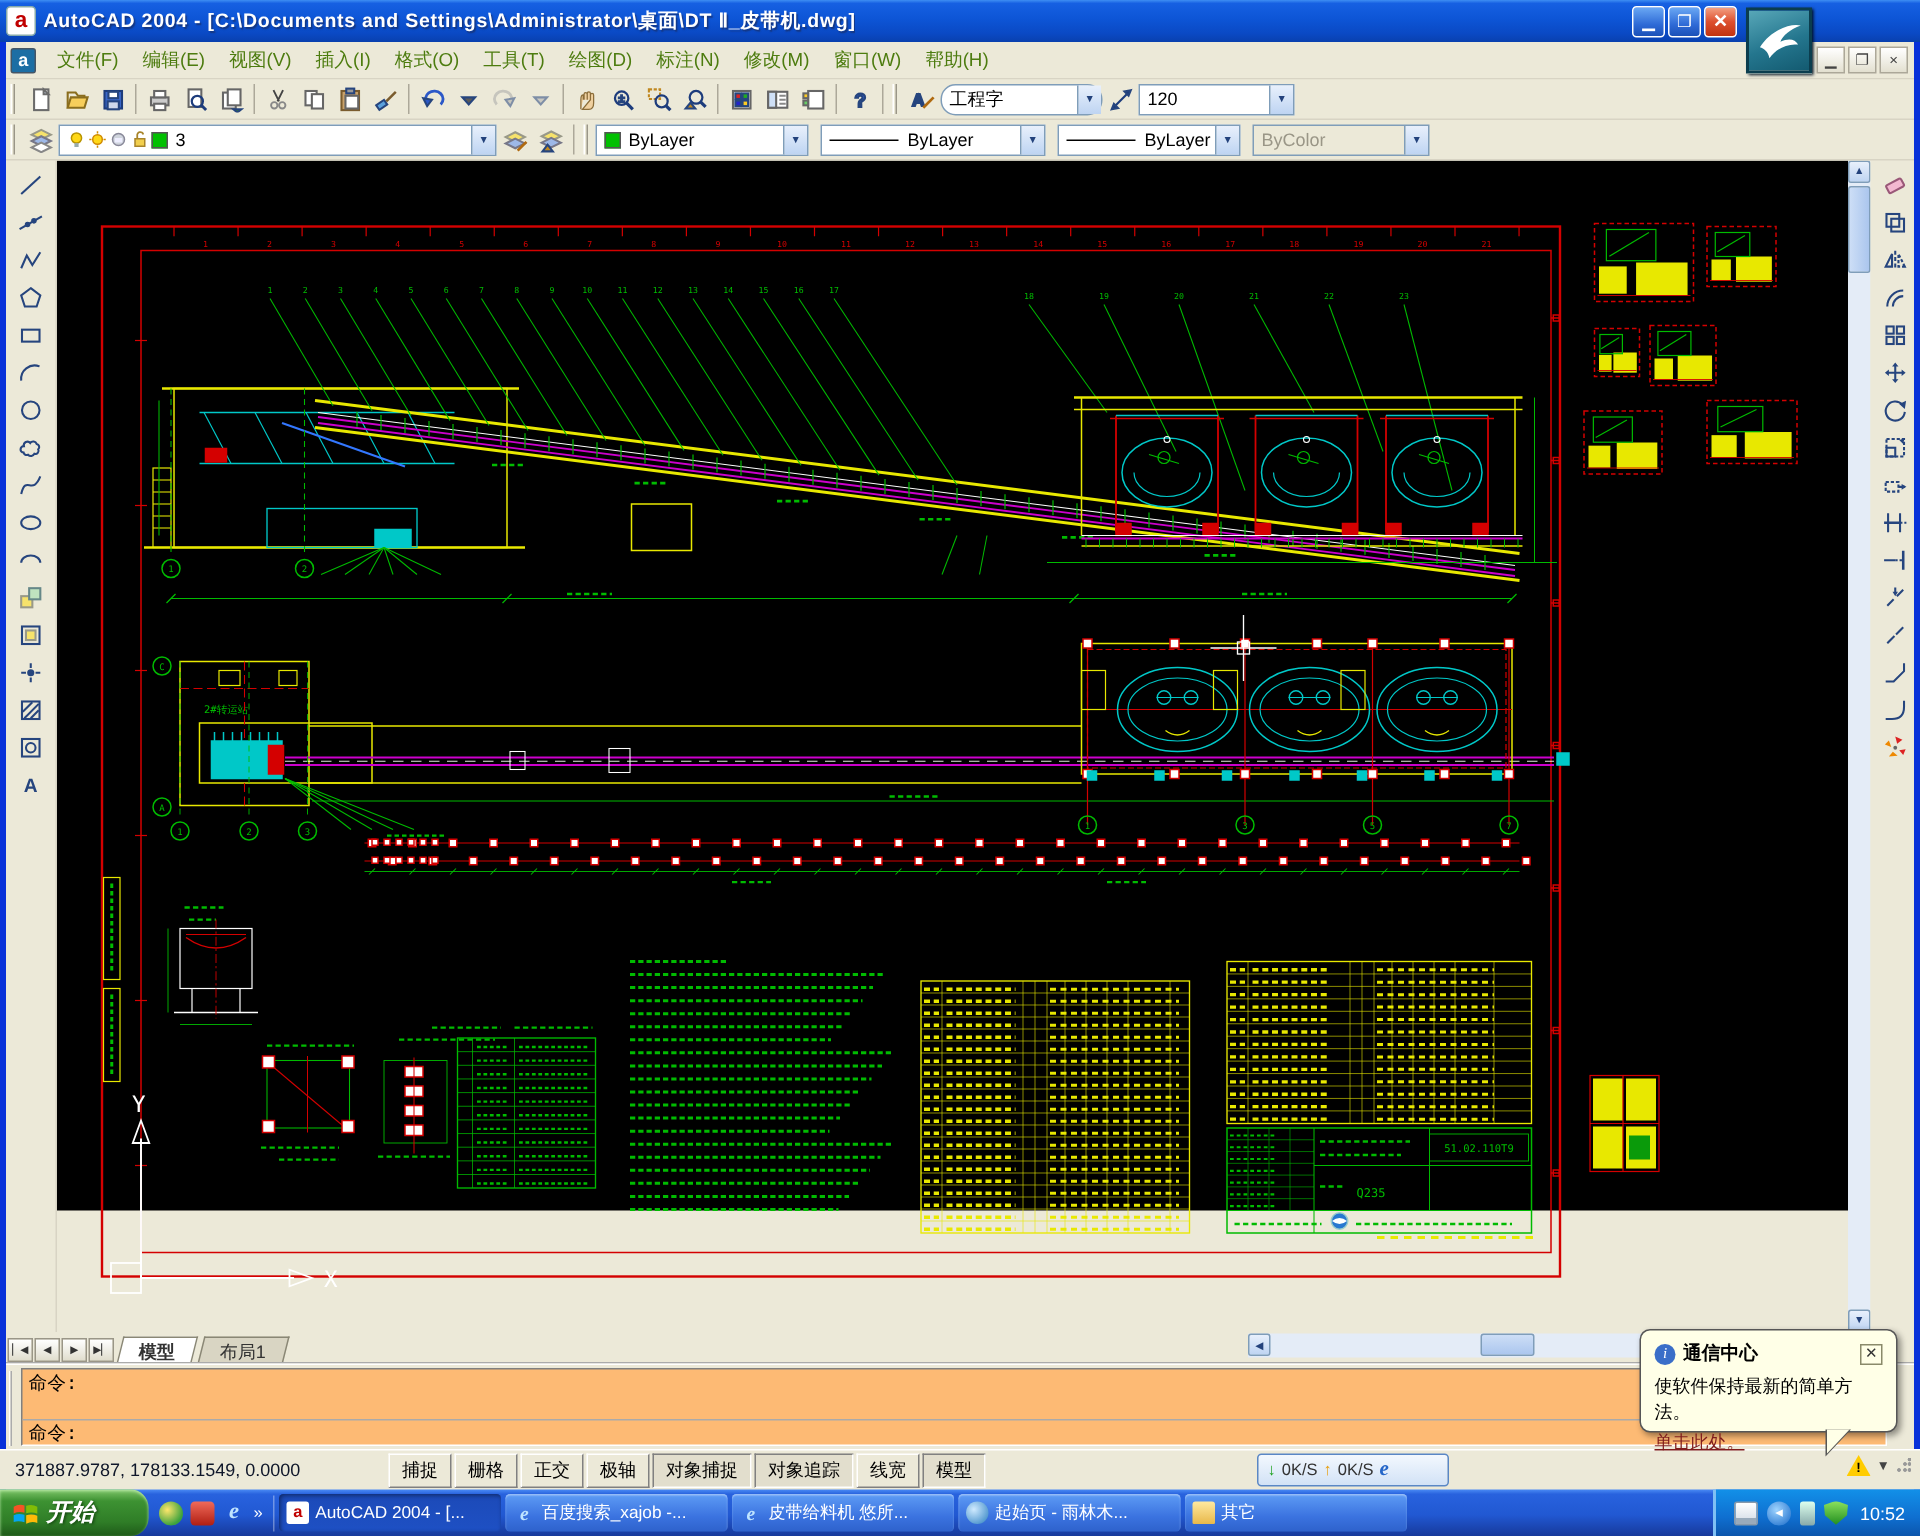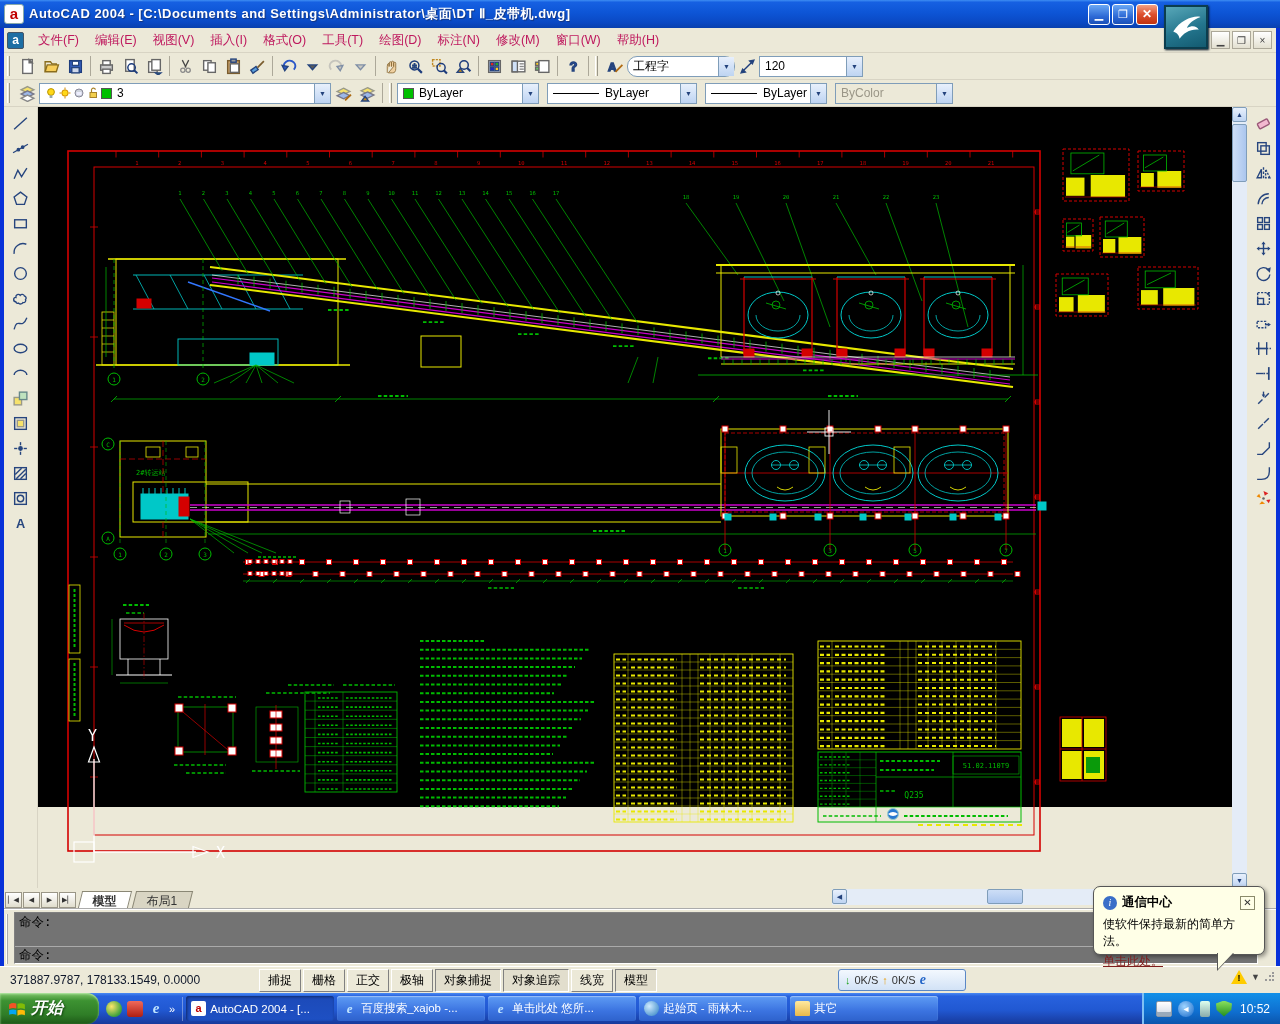--- a/index.html
+++ b/index.html
@@ -23,21 +23,21 @@
   .wbtn { width:22px; height:21px; border-radius:3px; border:1px solid #fff; color:#fff; font-size:11px;
     display:flex; align-items:center; justify-content:center;
     background:linear-gradient(180deg,#6AA8F4,#2E6AD6 60%,#1B50B8); }
   .wbtn.close { background:linear-gradient(180deg,#F3A183,#DD4F2E 50%,#C23310); font-size:12px; font-weight:bold;}
 
   
   .menubar { position:absolute; left:4px; top:28px; width:1272px; height:25px; background:#ECE9D8;
     display:flex; align-items:center; padding-left:3px; border-bottom:1px solid #d8d4c4; z-index:55;}
   .mdi-doc-icon { width:17px; height:17px; background:#1C6EA4; border:1px solid #456; border-radius:2px;
     color:#fff; font-size:12px; font-weight:bold; text-align:center; line-height:15px; margin-right:6px;}
-  .menu-item { font-size:12.5px; color:#be185d; padding:3px 8px; white-space:nowrap; }
+  .menu-item { font-size:12.5px; color:#4d7c0f; padding:3px 8px; white-space:nowrap; }
   .mdi-controls { margin-left:auto; display:flex; gap:2px; margin-right:4px;}
   .mbtn { width:19px; height:18px; border:1px solid #ACA899; background:linear-gradient(#fff,#e3e0d0);
     font-size:10px; display:flex; align-items:center; justify-content:center; color:#444; }
 
   
   .tbrow { position:absolute; left:4px; width:1272px; height:27px; background:#ECE9D8; display:flex;
     align-items:center; border-bottom:1px solid #d8d4c4; z-index:55; }
   #row1 { top:53px; } #row2 { top:80px; }
   .grip { width:3px; height:20px; border-left:1px solid #fff; border-right:1px solid #9a9687; margin:0 5px 0 3px; }
   .sep { width:1px; height:20px; background:#ACA899; margin:0 3px; }
@@ -80,21 +80,21 @@
     font-size:7px; color:#333; display:flex; align-items:center; justify-content:center; margin-left:1px; }
   .tab { height:17px; padding:1px 12px; font-size:12px; border:1px solid #8a8775; border-bottom:none;
     background:#d9d5c3; color:#333; transform:skewX(-14deg); margin-left:4px; }
   .tab > span { display:inline-block; transform:skewX(14deg); }
   .tab.active { background:#fff; font-weight:bold; }
 
   
   #cmdwin { position:absolute; left:4px; top:908px; width:1272px; height:58px; background:#ECE9D8;
     border-top:2px groove #fff; padding:2px 2px 2px 10px; z-index:22; }
   #cmdwin .lgrip { position:absolute; left:2px; top:4px; width:4px; height:50px; border-left:2px ridge #fff; }
-  .cmd-box { width:1244px; height:52px; background:#737373; border:1px solid #808080; border-right-color:#fff; border-bottom-color:#fff;
+  .cmd-box { width:1244px; height:52px; background:#fdba74; border:1px solid #808080; border-right-color:#fff; border-bottom-color:#fff;
     font-family:"DejaVu Sans Mono", monospace; font-size:12.5px; color:#000; position:relative; }
   .cmd-hist { height:34px; padding:1px 4px; line-height:16px; border-bottom:1px solid #aaa; }
   .cmd-input { height:16px; padding:0 4px; line-height:16px; }
   .cmd-sb { position:absolute; right:0; top:0; width:14px; height:34px; background:#E4ECF7; border-left:1px solid #aaa; }
   .cmd-sb .sb-btn { width:13px; height:13px; left:0; }
 
   
   #statusbar { position:absolute; left:0; top:966px; width:1280px; height:27px; background:#ECE9D8;
     border-top:1px solid #fff; display:flex; align-items:center; padding-left:10px; z-index:45; }
   #coords { font-size:12px; color:#0f172a; width:248px; }
@@ -1602,21 +1602,21 @@
         <div class="task active">
           <span class="ticon" style="background:#fff;color:#C00000;font-weight:bold">a</span>
           <span class="tlabel">AutoCAD 2004 - [...</span>
         </div>
         <div class="task">
           <span class="ticon" style="color:#bfe4ff;font:italic bold 13px 'Liberation Serif',serif">e</span>
           <span class="tlabel">百度搜索_xajob -...</span>
         </div>
         <div class="task">
           <span class="ticon" style="color:#bfe4ff;font:italic bold 13px 'Liberation Serif',serif">e</span>
-          <span class="tlabel">单击此处 悠所...</span>
+          <span class="tlabel">皮带给料机 悠所...</span>
         </div>
         <div class="task">
           <span class="ticon" style="background:radial-gradient(circle at 35% 35%,#cfeaff,#2a7ec0);border-radius:50%"></span>
           <span class="tlabel">起始页 - 雨林木...</span>
         </div>
         <div class="task">
           <span class="ticon" style="background:linear-gradient(#ffe9a0,#e8b84a);border-radius:2px 2px 1px 1px"></span>
           <span class="tlabel">其它</span>
         </div>
       </div>

